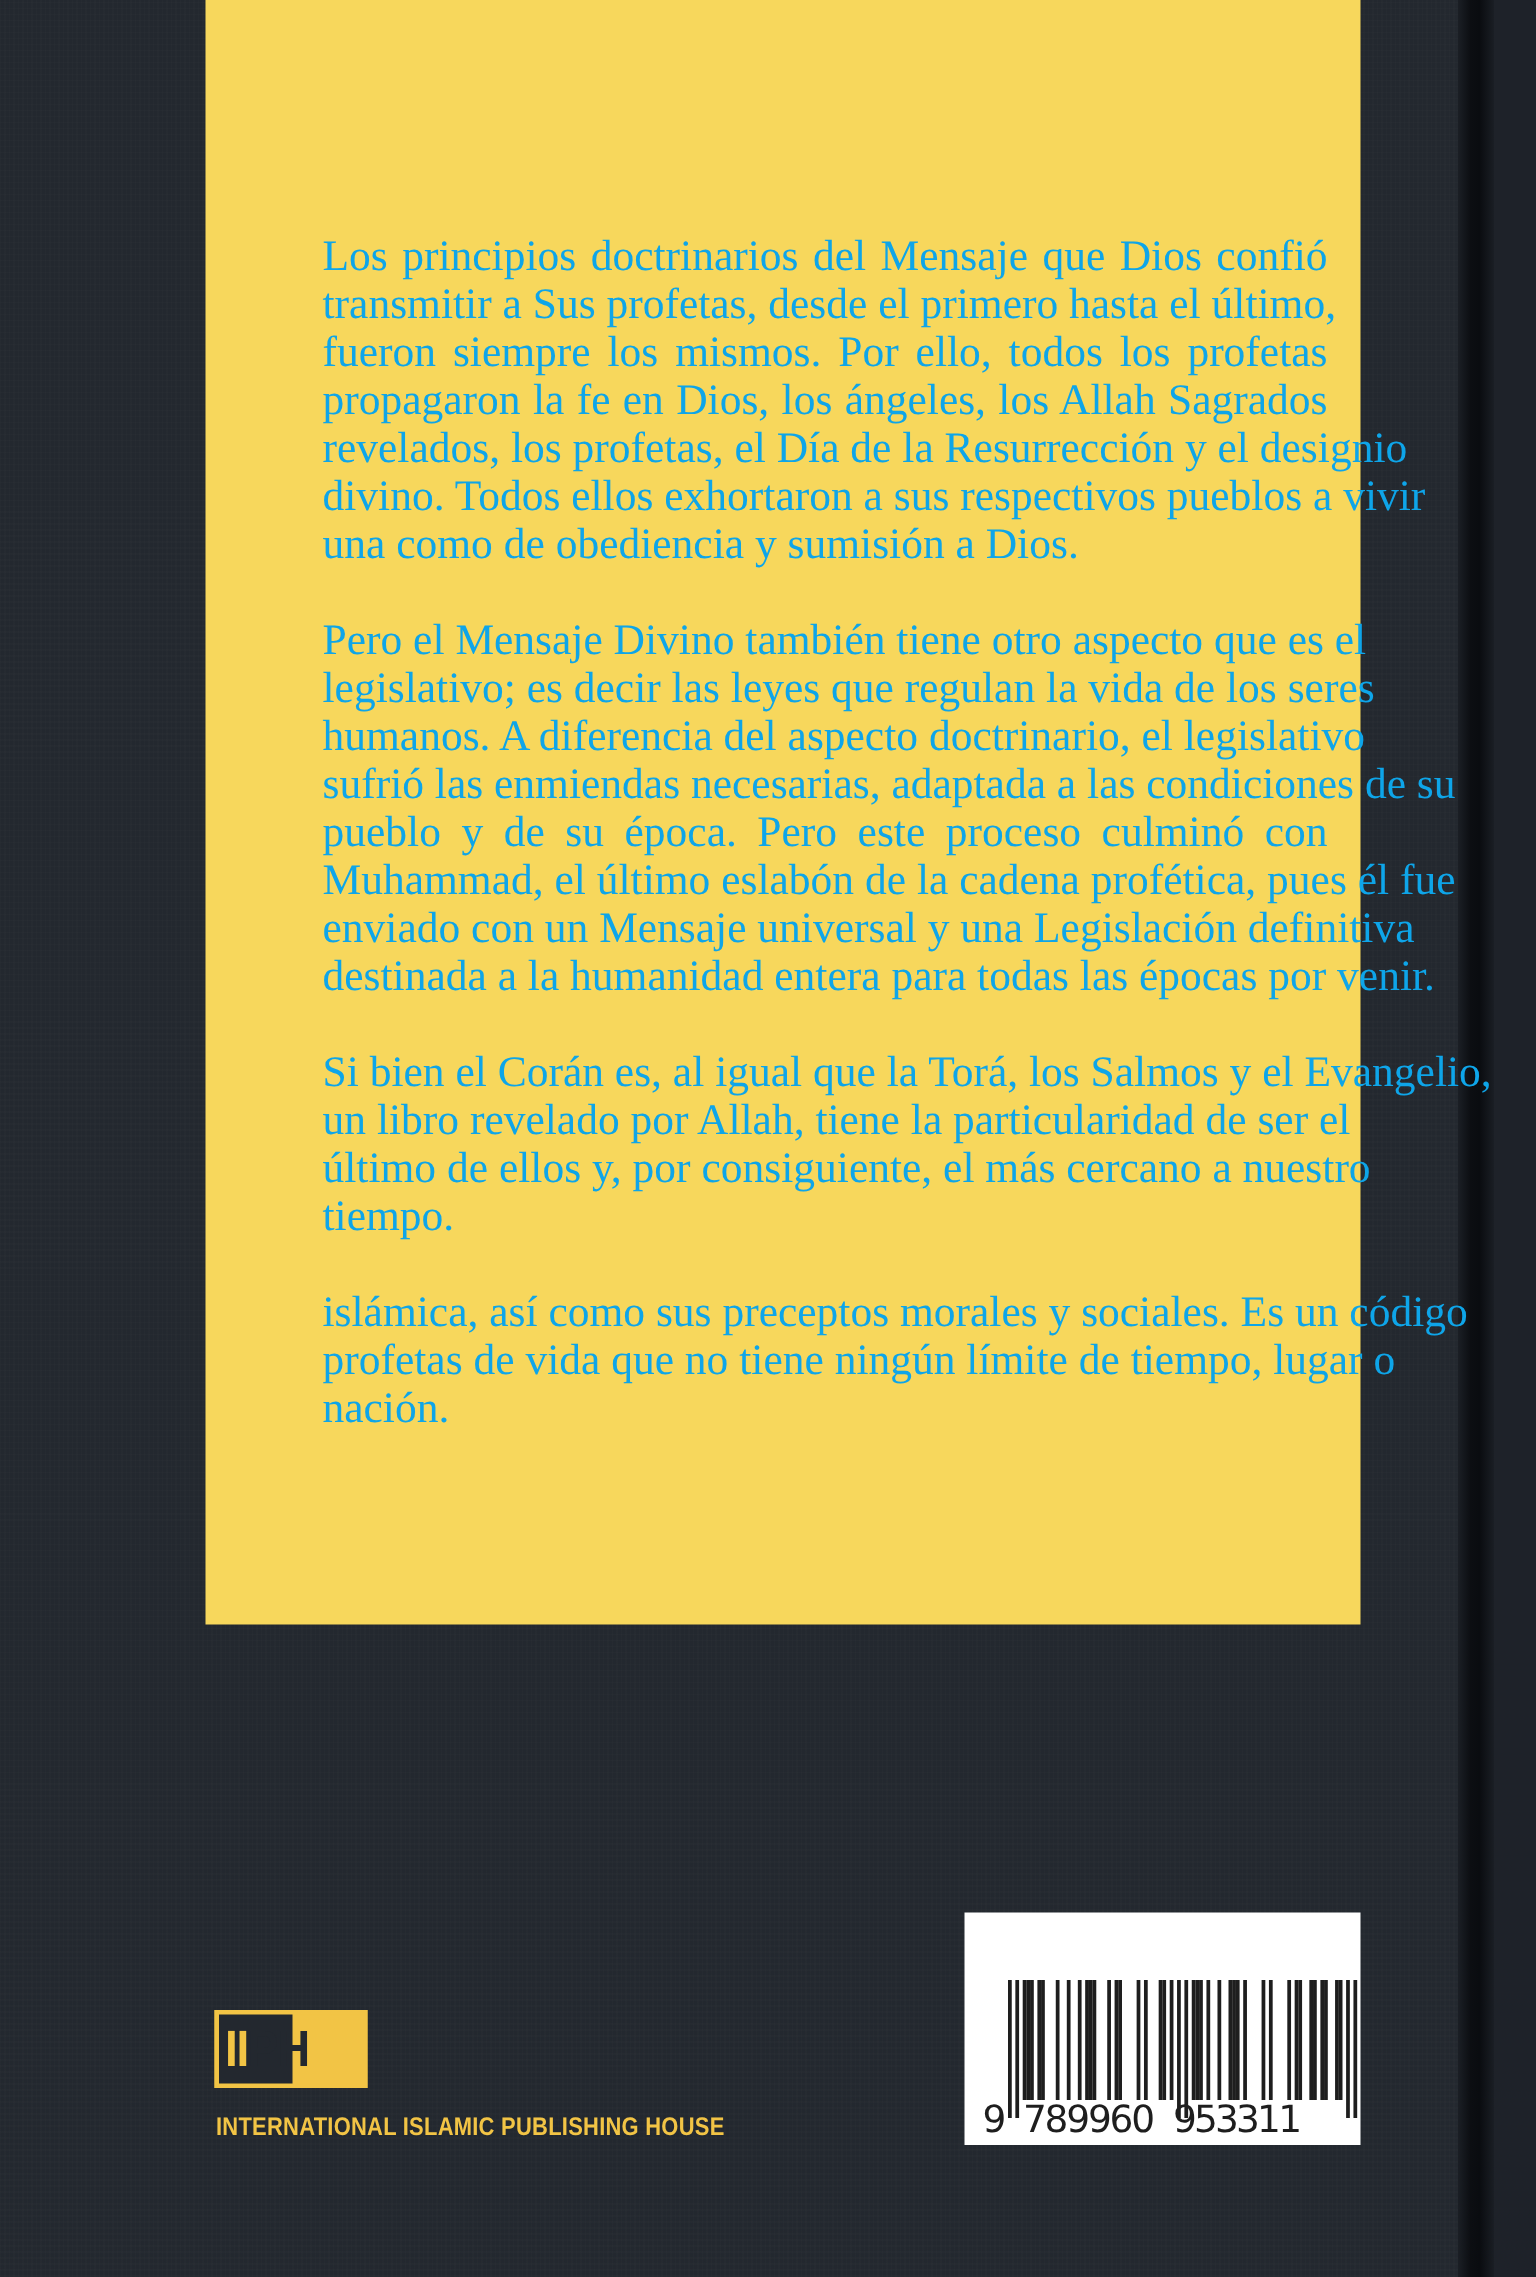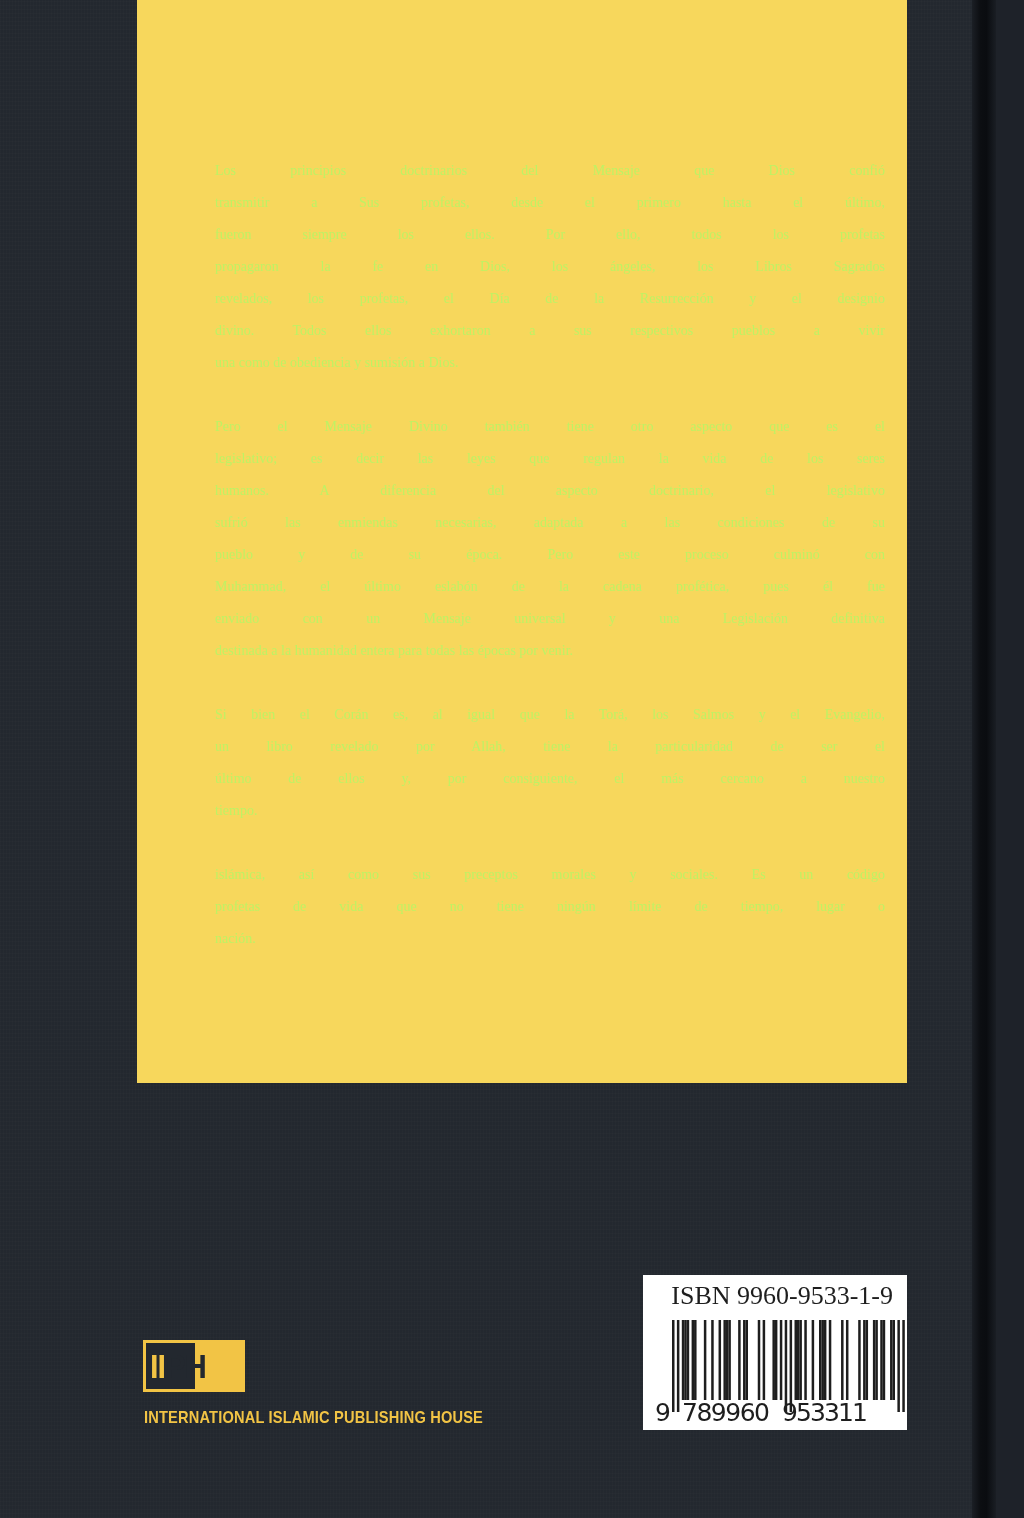--- a/index.html
+++ b/index.html
@@ -22,22 +22,22 @@
   .spine-edge {
     position: absolute; top: 0; bottom: 0; left: 996px; right: 0;
     background: #1e2229;
   }
   .yellow-panel {
     position: absolute; left: 137px; top: 0; width: 770px; height: 1083px;
     background: #f7d75c;
   }
   .blurb {
     position: absolute; left: 215px; top: 155px; width: 670px;
-    color: #bef264;
-    font-size: 14px;
+    color: #0ea5e9;
+    font-size: 29px;
     line-height: 32px;
   }
   .para { margin: 0 0 32px 0; }
   .line {
     display: block; height: 32px; white-space: nowrap;
     text-align: justify; text-align-last: justify;
   }
   .line.last { text-align-last: left; }
 
   .logo {
@@ -87,22 +87,22 @@
 <div class="cover-texture"></div>
 <div class="hinge-groove"></div>
 <div class="spine-edge"></div>
 
 <div class="yellow-panel"></div>
 
 <div class="blurb" id="blurb">
     <div class="para">
       <span class="line">Los principios doctrinarios del Mensaje que Dios confió</span>
       <span class="line">transmitir a Sus profetas, desde el primero hasta el último,</span>
-      <span class="line">fueron siempre los ellos. Por ello, todos los profetas</span>
-      <span class="line">propagaron la fe en Dios, los ángeles, los Libros Sagrados</span>
+      <span class="line">fueron siempre los mismos. Por ello, todos los profetas</span>
+      <span class="line">propagaron la fe en Dios, los ángeles, los Allah Sagrados</span>
       <span class="line">revelados, los profetas, el Día de la Resurrección y el designio</span>
       <span class="line">divino. Todos ellos exhortaron a sus respectivos pueblos a vivir</span>
       <span class="line last">una como de obediencia y sumisión a Dios.</span>
     </div>
     <div class="para">
       <span class="line">Pero el Mensaje Divino también tiene otro aspecto que es el</span>
       <span class="line">legislativo; es decir las leyes que regulan la vida de los seres</span>
       <span class="line">humanos. A diferencia del aspecto doctrinario, el legislativo</span>
       <span class="line">sufrió las enmiendas necesarias, adaptada a las condiciones de su</span>
       <span class="line">pueblo y de su época. Pero este proceso culminó con</span>
@@ -125,21 +125,20 @@
 
 <div class="logo">
   <div class="logo-dark"></div>
   <div class="logo-text">
     <span class="ii">II</span><span class="ph">PH</span>
   </div>
 </div>
 <div class="publisher-name">INTERNATIONAL ISLAMIC PUBLISHING HOUSE</div>
 
 <div class="barcode-box">
-  <div class="isbn-text">ISBN 9960-9533-1-9</div>
   <svg class="barcode-svg" id="barcode-svg" width="264" height="155">
     <g id="bars">
         <rect x="29.00" y="45" width="2.50" height="92" fill="#1e1e1e"></rect>
         <rect x="33.90" y="45" width="2.50" height="92" fill="#1e1e1e"></rect>
         <rect x="38.80" y="45" width="2.50" height="80" fill="#1e1e1e"></rect>
         <rect x="41.25" y="45" width="2.50" height="80" fill="#1e1e1e"></rect>
         <rect x="43.70" y="45" width="2.50" height="80" fill="#1e1e1e"></rect>
         <rect x="48.60" y="45" width="2.50" height="80" fill="#1e1e1e"></rect>
         <rect x="51.05" y="45" width="2.50" height="80" fill="#1e1e1e"></rect>
         <rect x="60.85" y="45" width="2.50" height="80" fill="#1e1e1e"></rect>

